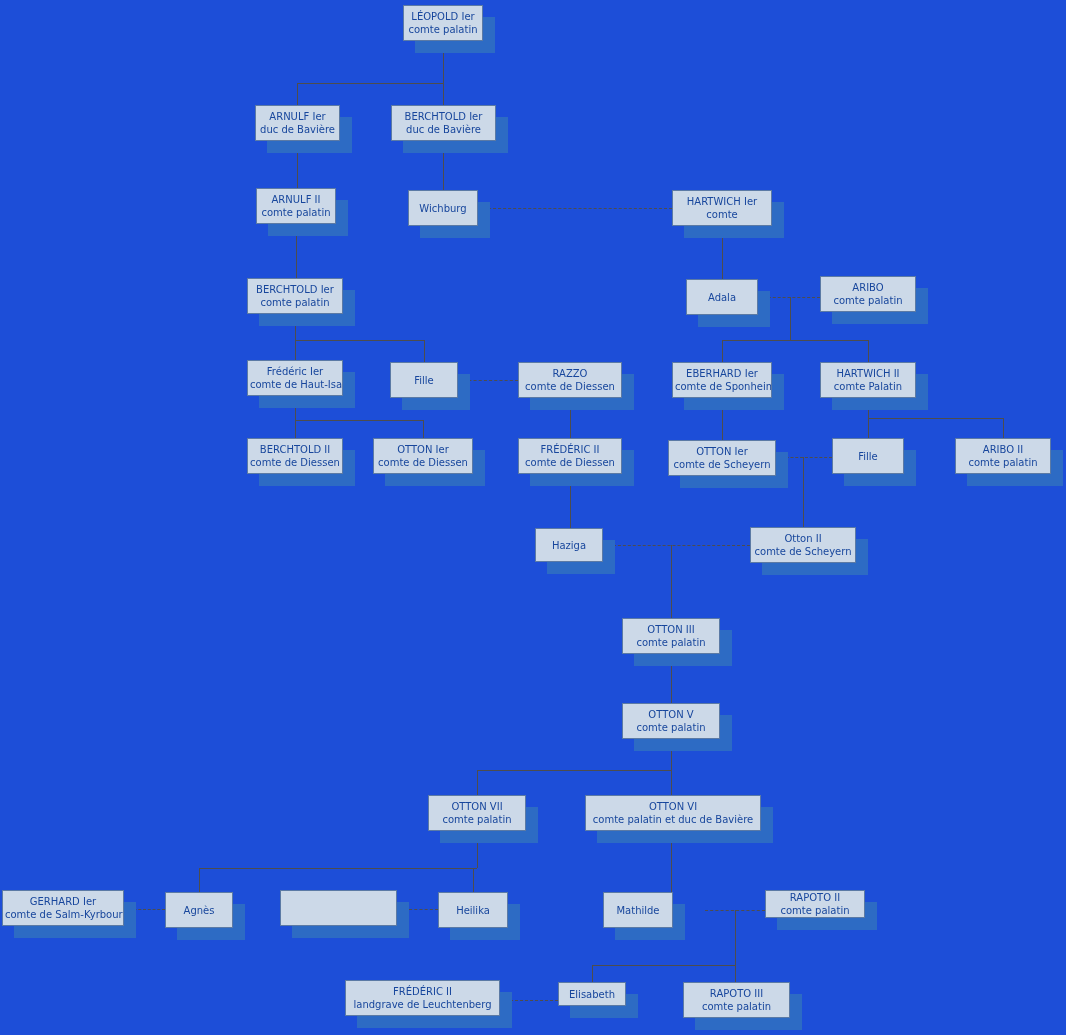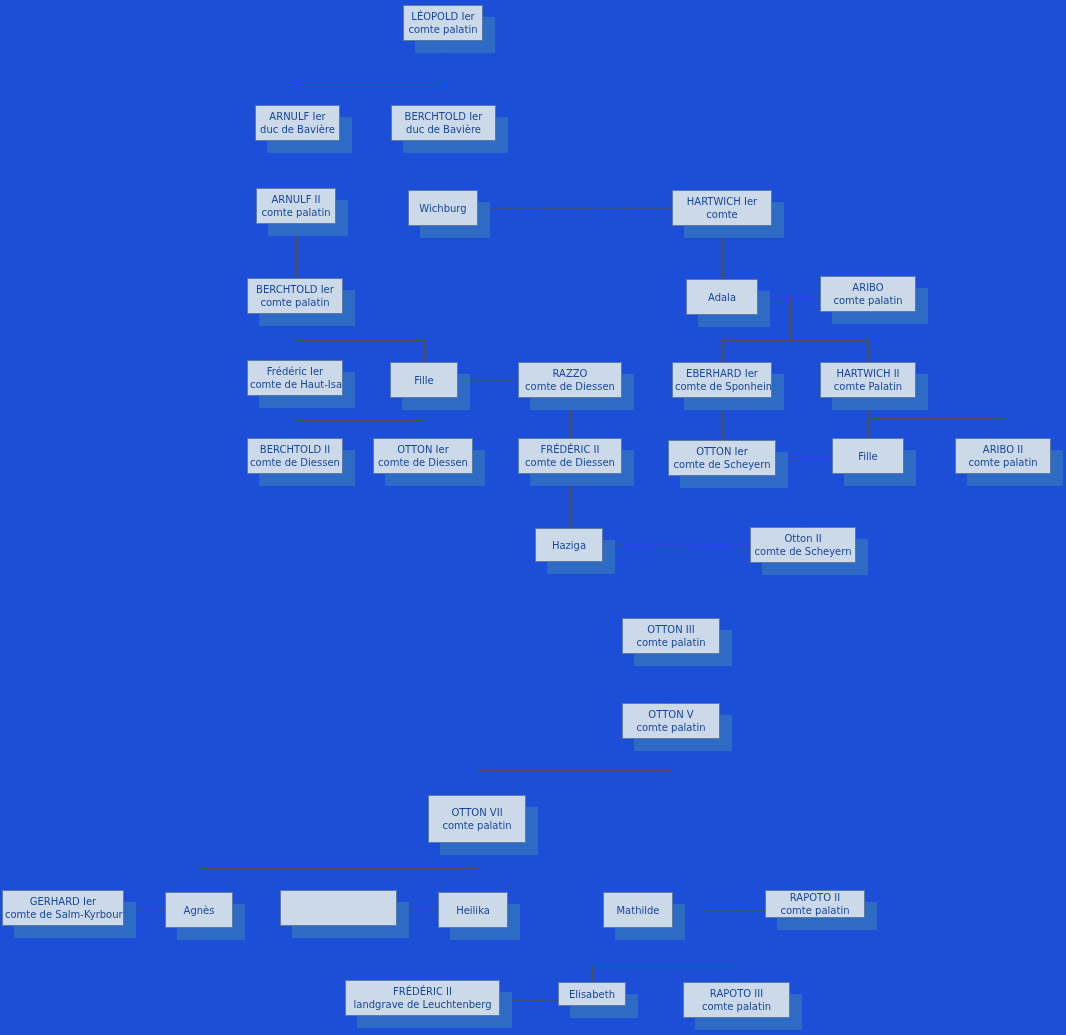--- a/index.html
+++ b/index.html
@@ -166,23 +166,27 @@
       <div class="title">comte de Scheyern</div>
     </div>
     <div class="node" style="left: 622px; top: 618px; width: 98px; height: 36px;">
       <div class="name">OTTON III</div>
       <div class="title">comte palatin</div>
     </div>
     <div class="node" style="left: 622px; top: 703px; width: 98px; height: 36px;">
       <div class="name">OTTON V</div>
       <div class="title">comte palatin</div>
     </div>
-    <div class="node" style="left: 428px; top: 795px; width: 98px; height: 48px;">
+    <div class="node" style="left: 428px; top: 795px; width: 98px; height: 36px;">
       <div class="name">OTTON VII</div>
       <div class="title">comte palatin</div>
+    </div>
+    <div class="node" style="left: 585px; top: 795px; width: 176px; height: 36px;">
+      <div class="name">OTTON VI</div>
+      <div class="title">comte palatin et duc de Bavière</div>
     </div>
     <div class="node" style="left: 2px; top: 890px; width: 122px; height: 36px;">
       <div class="name">GERHARD Ier</div>
       <div class="title">comte de Salm-Kyrbourg</div>
     </div>
     <div class="node" style="left: 165px; top: 892px; width: 68px; height: 36px;">
       <div class="name">Agnès</div>
     </div>
     <div class="node" style="left: 280px; top: 890px; width: 117px; height: 36px; gap: 36px;">
       <div class="name">CONRAD II</div>

